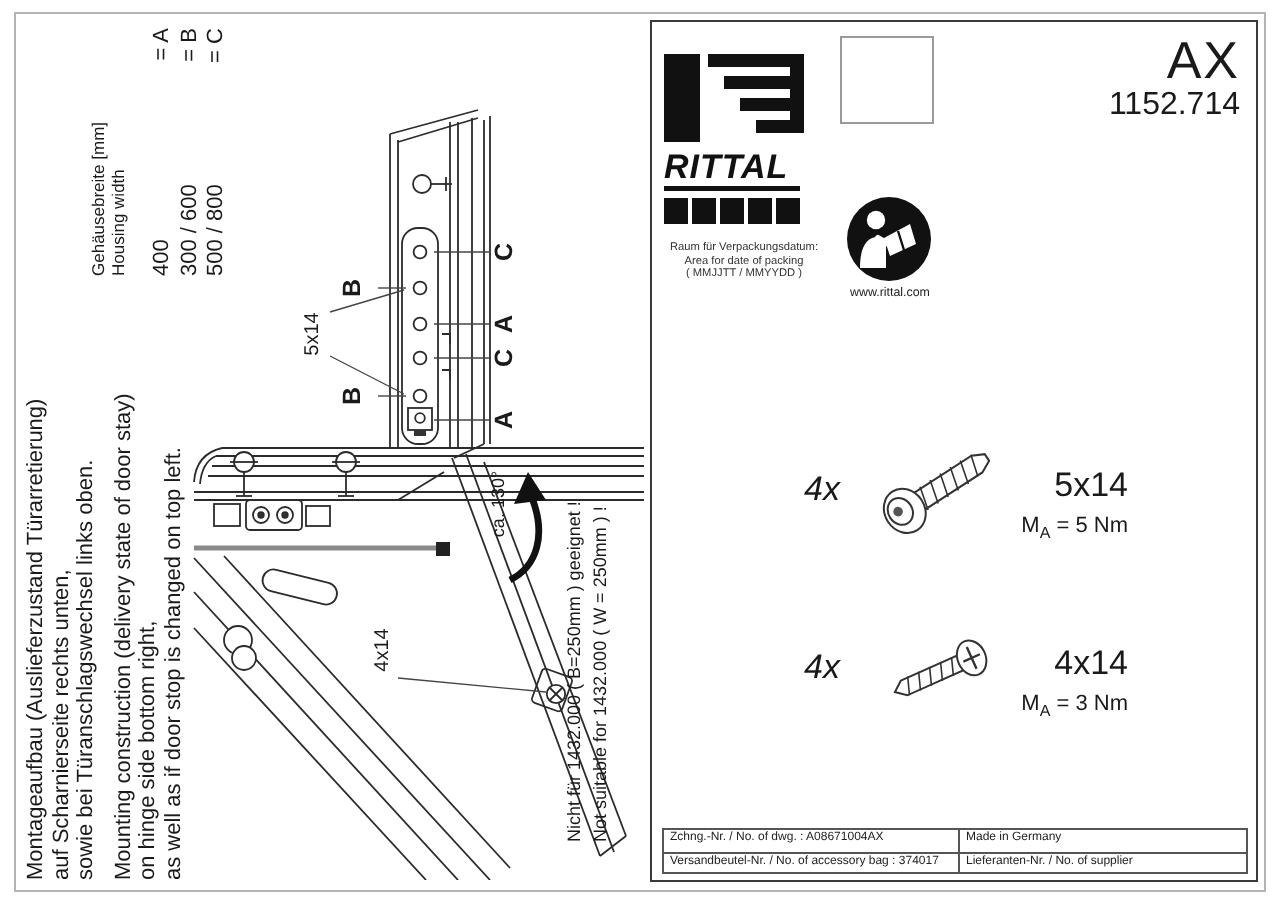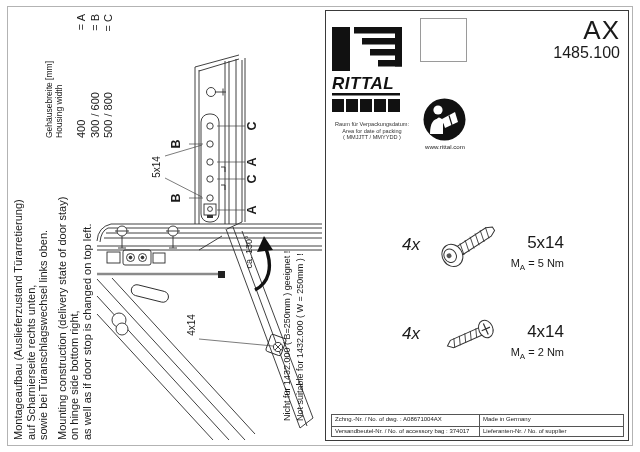--- a/index.html
+++ b/index.html
@@ -207,21 +207,21 @@
           <rect x="14" y="82" width="12" height="13"></rect>
         <rect x="28" y="82" width="12" height="13"></rect>
           <rect x="42" y="82" width="12" height="13"></rect>
         <rect x="56" y="82" width="12" height="13"></rect>
       </g>
     </svg>
 
     <div class="packbox"></div>
 
     <div class="ax">AX</div>
-    <div class="model">1485.100</div>
+    <div class="model">1152.714</div>
 
     <div class="packnote">
       <div>Raum für Verpackungsdatum:</div>
       <div>Area for date of packing</div>
       <div>( MMJJTT / MMYYDD )</div>
     </div>
 
     <svg style="position:absolute;left:96px;top:86px;" width="45" height="45" viewBox="0 0 45 45">
       <circle cx="22.5" cy="22.5" r="21" fill="#111"></circle>
       <circle cx="16" cy="13" r="4.6" fill="#fff"></circle>
@@ -252,21 +252,21 @@
       <div class="qty">4x</div>
       <svg class="screw-icon" style="left:112px;top:6px;" width="66" height="46" viewBox="0 0 66 46">
         <g transform="rotate(-24 33 23)" stroke="#333" stroke-width="1" fill="#fff">
           <path d="M12,19.5 H44 V27.5 H12 L7,23.5 Z"></path>
           <path d="M16,19 L13,28 M22,19 L19,28 M28,19 L25,28 M34,19 L31,28 M40,19 L37,28" stroke-width="0.8"></path>
           <ellipse cx="49" cy="23.5" rx="7" ry="9"></ellipse>
           <path d="M49,17.5 V29.5 M44.5,23.5 H53.5" stroke-width="1.2"></path>
         </g>
       </svg>
       <div class="psize">4x14</div>
-      <div class="ptorque"><span>M</span><sub>A</sub><span> = 2 Nm</span></div>
+      <div class="ptorque"><span>M</span><sub>A</sub><span> = 3 Nm</span></div>
     </div>
 
     <div class="ftable">
       <div class="fdiv-v"></div>
       <div class="fdiv-h"></div>
       <div class="fcell" style="left:0;top:0;width:147px;height:11px;">
         <span>Zchng.-Nr. / No. of dwg. :</span>
         <span>A08671004AX</span>
       </div>
       <div class="fcell" style="left:0;top:12px;width:147px;height:11px;">

